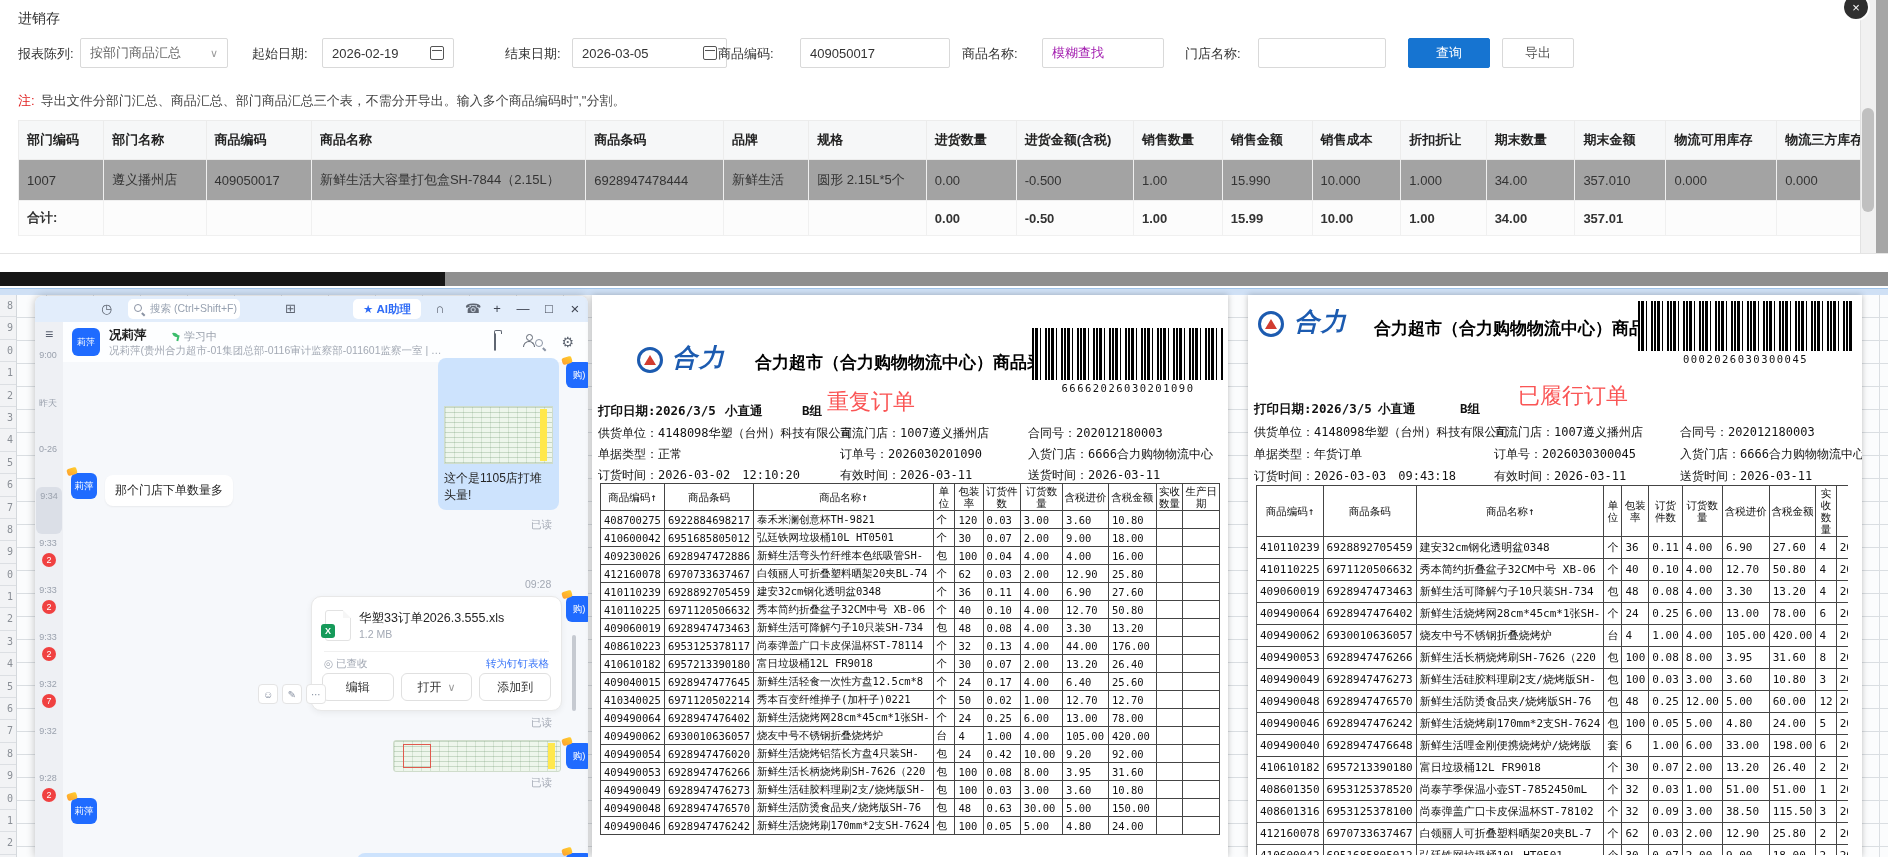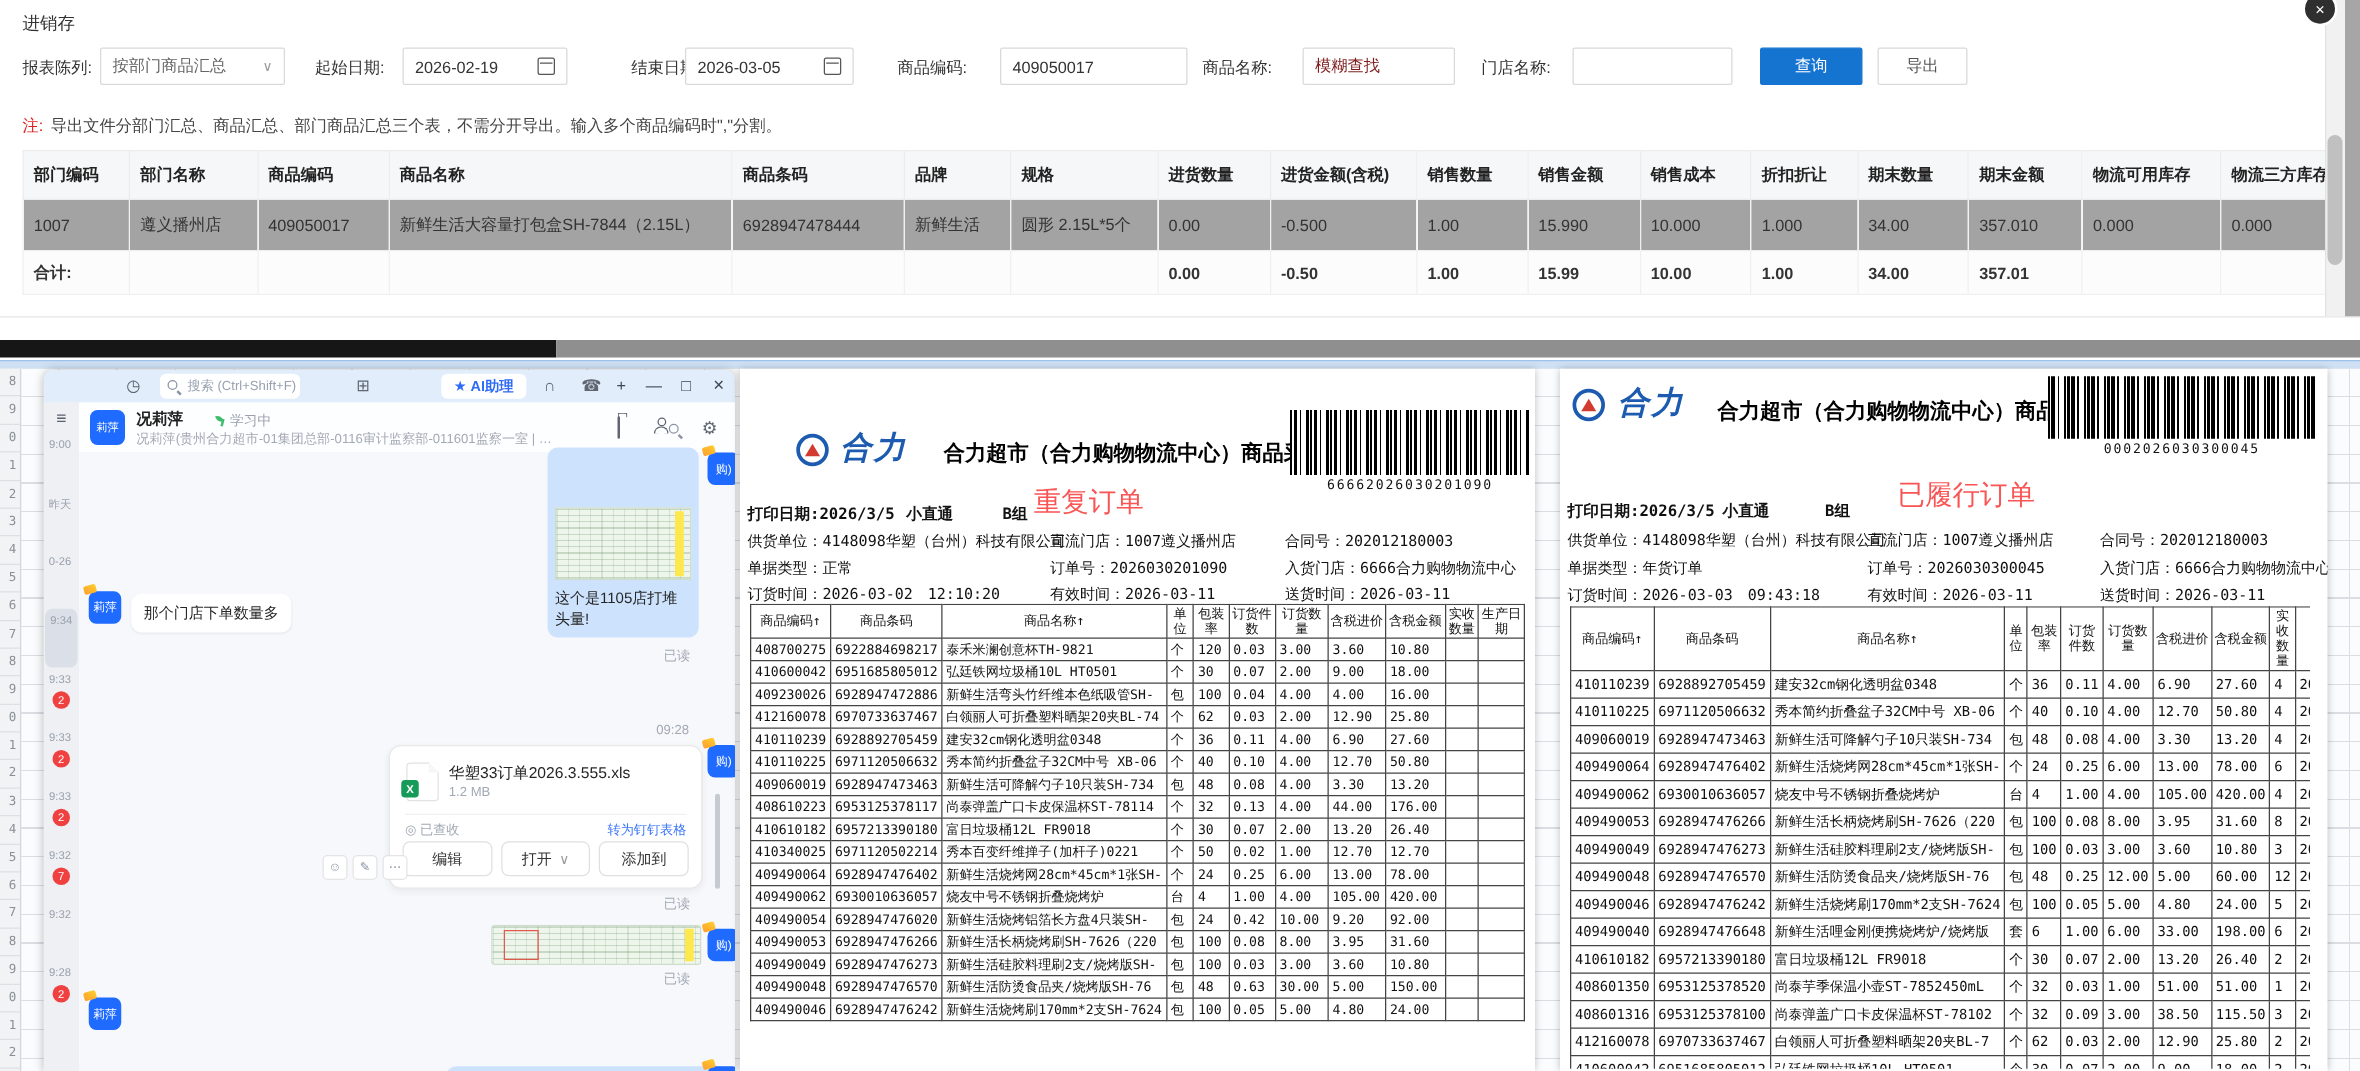--- a/index.html
+++ b/index.html
@@ -6,21 +6,21 @@
   body{width:1888px;height:857px;position:relative;overflow:hidden;background:#fff;
        font-family:"Liberation Sans","DejaVu Sans",sans-serif;color:#333}
   .abs{position:absolute}
   
   #top-panel{left:0;top:0;width:1888px;height:253px;background:#fff;border-bottom:1px solid #e4e4e4}
   #tp-title{left:18px;top:10px;font-size:14px;color:#333}
   #tp-form{left:0;top:38px;width:1888px;height:32px}
   .flabel{position:absolute;font-size:13px;color:#333;line-height:32px}
   .ipt{position:absolute;height:30px;border:1px solid #d9d9d9;background:#fff;box-sizing:border-box;
        display:flex;align-items:center;padding:0 9px;font-size:13px;color:#333;border-radius:2px}
-  .ipt .ph{color:#7f1d1d}
+  .ipt .ph{color:#a21caf}
   .ipt .grow{flex:1}
   .caret{color:#9b9b9b;font-size:11px;margin-left:6px}
   .icon-cal{width:12px;height:12px;border:1.4px solid #555;border-radius:2px;position:relative;flex:none}
   .icon-cal::before{content:"";position:absolute;left:1px;right:1px;top:2.5px;height:1.4px;background:#555}
   .btn{position:absolute;height:30px;box-sizing:border-box;font-size:13px;display:flex;align-items:center;
        justify-content:center;border-radius:2px;cursor:pointer}
   #btn-query{background:#1674d1;color:#fff;border:1px solid #1674d1}
   #btn-export{background:#fff;color:#555;border:1px solid #d9d9d9}
   #tp-note{left:18px;top:92px;font-size:13px}
   #tp-note .mark{color:#e02020;margin-right:6px}
@@ -162,21 +162,21 @@
     <div class="ipt" style="left:80px;width:148px">
       <span class="grow" style="color:#666">按部门商品汇总</span>
       <span class="caret">∨</span>
     </div>
     <span class="flabel" style="left:252px">起始日期:</span>
     <div class="ipt" style="left:322px;width:132px">
       <span class="grow">2026-02-19</span>
       <span class="icon-cal"></span>
     </div>
     <span class="flabel" style="left:505px">结束日期:</span>
-    <div class="ipt" style="left:548px;width:135px">
+    <div class="ipt" style="left:572px;width:155px">
       <span class="grow">2026-03-05</span>
       <span class="icon-cal"></span>
     </div>
     <span class="flabel" style="left:718px">商品编码:</span>
     <div class="ipt" style="left:800px;width:150px">
       <span class="grow">409050017</span>
     </div>
     <span class="flabel" style="left:962px">商品名称:</span>
     <div class="ipt" style="left:1042px;width:122px">
       <span class="grow ph">模糊查找</span>
@@ -581,20 +581,33 @@
             <td>个</td>
             <td>30</td>
             <td>0.07</td>
             <td>2.00</td>
             <td>13.20</td>
             <td>26.40</td>
             <td></td>
             <td></td>
           </tr>
           <tr>
+            <td>409040015</td>
+            <td>6928947477645</td>
+            <td>新鲜生活轻食一次性方盘12.5cm*8</td>
+            <td>个</td>
+            <td>24</td>
+            <td>0.17</td>
+            <td>4.00</td>
+            <td>6.40</td>
+            <td>25.60</td>
+            <td></td>
+            <td></td>
+          </tr>
+          <tr>
             <td>410340025</td>
             <td>6971120502214</td>
             <td>秀本百变纤维掸子(加杆子)0221</td>
             <td>个</td>
             <td>50</td>
             <td>0.02</td>
             <td>1.00</td>
             <td>12.70</td>
             <td>12.70</td>
             <td></td>

